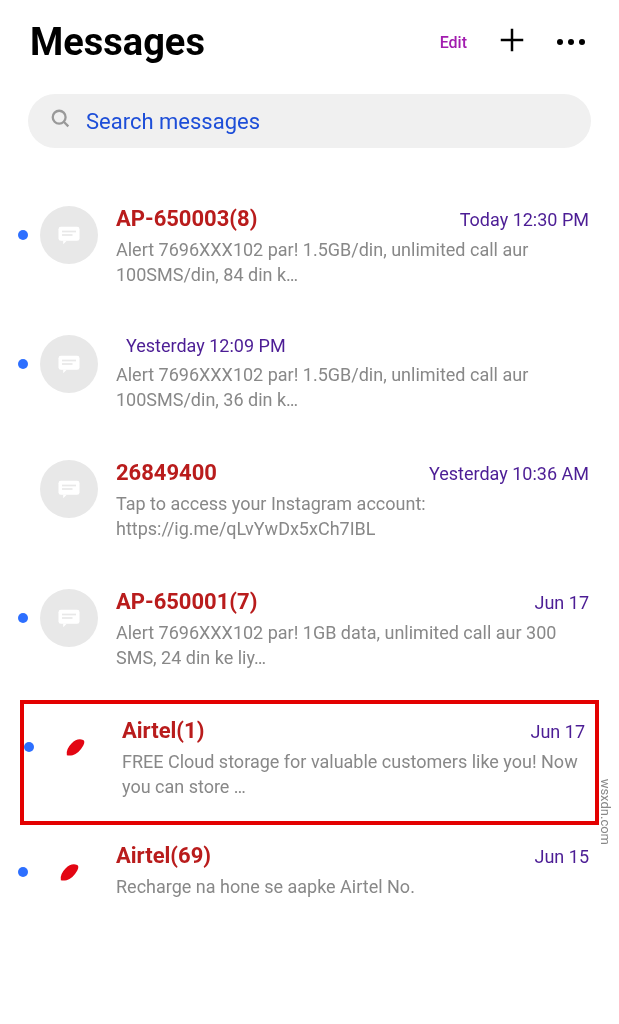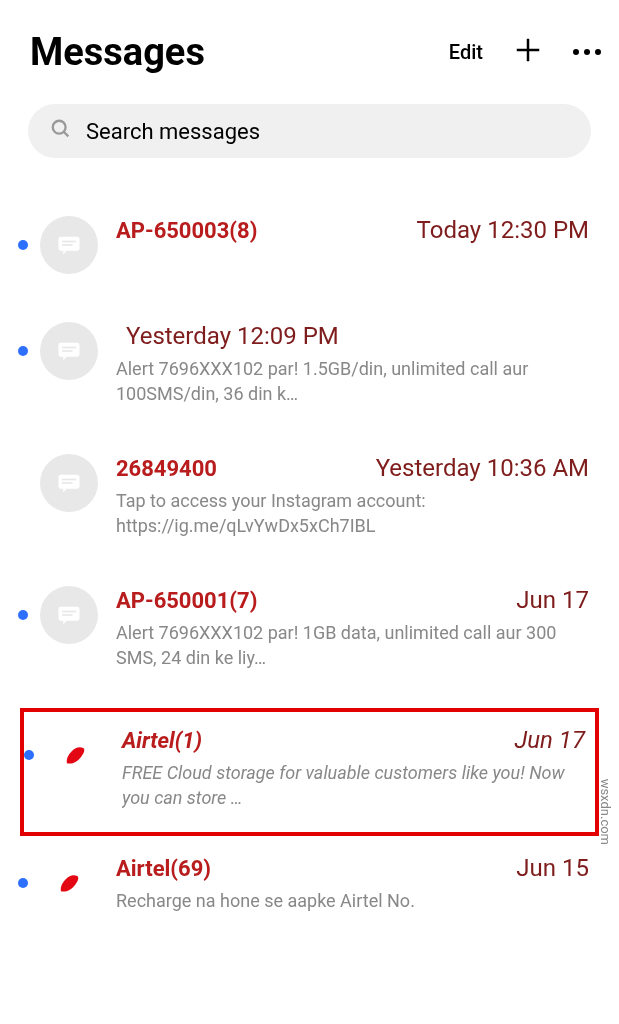--- a/index.html
+++ b/index.html
@@ -10,37 +10,36 @@
     body {
       font-family: -apple-system, BlinkMacSystemFont, "Segoe UI", Roboto, Helvetica, Arial, sans-serif;
       background: #fff;
       width: 619px;
       position: relative;
     }
     .header {
       display: flex;
       align-items: center;
       justify-content: space-between;
-      padding: 20px 18px 20px 30px;
-      margin-top: 10px;
+      padding: 20px 34px 20px 30px;
     }
     .header-title {
       font-size: 38px;
       font-weight: 700;
       color: #000;
     }
     .header-actions {
       display: flex;
       align-items: center;
       gap: 30px;
     }
     .edit-text {
-      font-size: 20px;
+      font-size: 16px;
       font-weight: 500;
-      color: #000000;
+      color: #a21caf;
     }
     .plus-icon svg {
       width: 30px;
       height: 30px;
     }
     .more-icon {
       display: flex;
       gap: 5px;
     }
     .more-dot {
@@ -57,21 +56,21 @@
       display: flex;
       align-items: center;
       gap: 14px;
     }
     .search-icon svg {
       width: 22px;
       height: 22px;
     }
     .search-placeholder {
       font-size: 22px;
-      color: #000000;
+      color: #1d4ed8;
     }
     .conversation-list {
       padding: 20px 0 0 0;
     }
     .conversation-item {
       display: flex;
       align-items: flex-start;
       padding: 18px 30px 30px 18px;
       position: relative;
     }
@@ -119,36 +118,35 @@
       justify-content: space-between;
       align-items: baseline;
       margin-bottom: 6px;
     }
     .sender-name {
       font-size: 22px;
       font-weight: 700;
       color: #b91c1c;
     }
     .timestamp {
-      font-size: 24px;
-      color: #7f1d1d;
+      font-size: 18px;
+      color: #4c1d95;
       white-space: nowrap;
       margin-left: 10px;
     }
     .message-preview {
       font-size: 18px;
       color: #888;
       line-height: 1.4;
       max-height: 50px;
       overflow: hidden;
     }
     .highlight-box {
       border: 4px solid #e30000;
-      margin: 8px 20px 0 20px;
-      font-style: italic;
+      margin: 0 20px 0 20px;
     }
     .highlight-box .conversation-item {
       padding: 14px 10px 22px 0px;
     }
     .watermark {
       position: absolute;
       right: 6px;
       top: 845px;
       font-size: 13px;
       color: #888;
@@ -197,20 +195,21 @@
         <path d="M7 20 L10 17 L7 17 Z"></path>
         <line x1="6" y1="9" x2="18" y2="9" stroke="#e8e8e8" stroke-width="1.5"></line>
         <line x1="6" y1="12" x2="15" y2="12" stroke="#e8e8e8" stroke-width="1.5"></line>
       </svg>
     </div>
     <div class="conversation-content">
       <div class="conversation-header">
         <div class="sender-name">AP-650003(8)</div>
         <div class="timestamp">Today 12:30 PM</div>
       </div>
+      <div class="message-preview">Alert 7696XXX102 par! 1.5GB/din, unlimited call aur 100SMS/din, 84 din k…</div>
     </div>
   </div>
 
   <div class="conversation-item">
     <div class="unread-dot"></div>
     <div class="avatar">
       <svg viewBox="0 0 24 24" fill="#fff">
         <rect x="3" y="5" width="18" height="12" rx="2"></rect>
         <path d="M7 20 L10 17 L7 17 Z"></path>
         <line x1="6" y1="9" x2="18" y2="9" stroke="#e8e8e8" stroke-width="1.5"></line>

